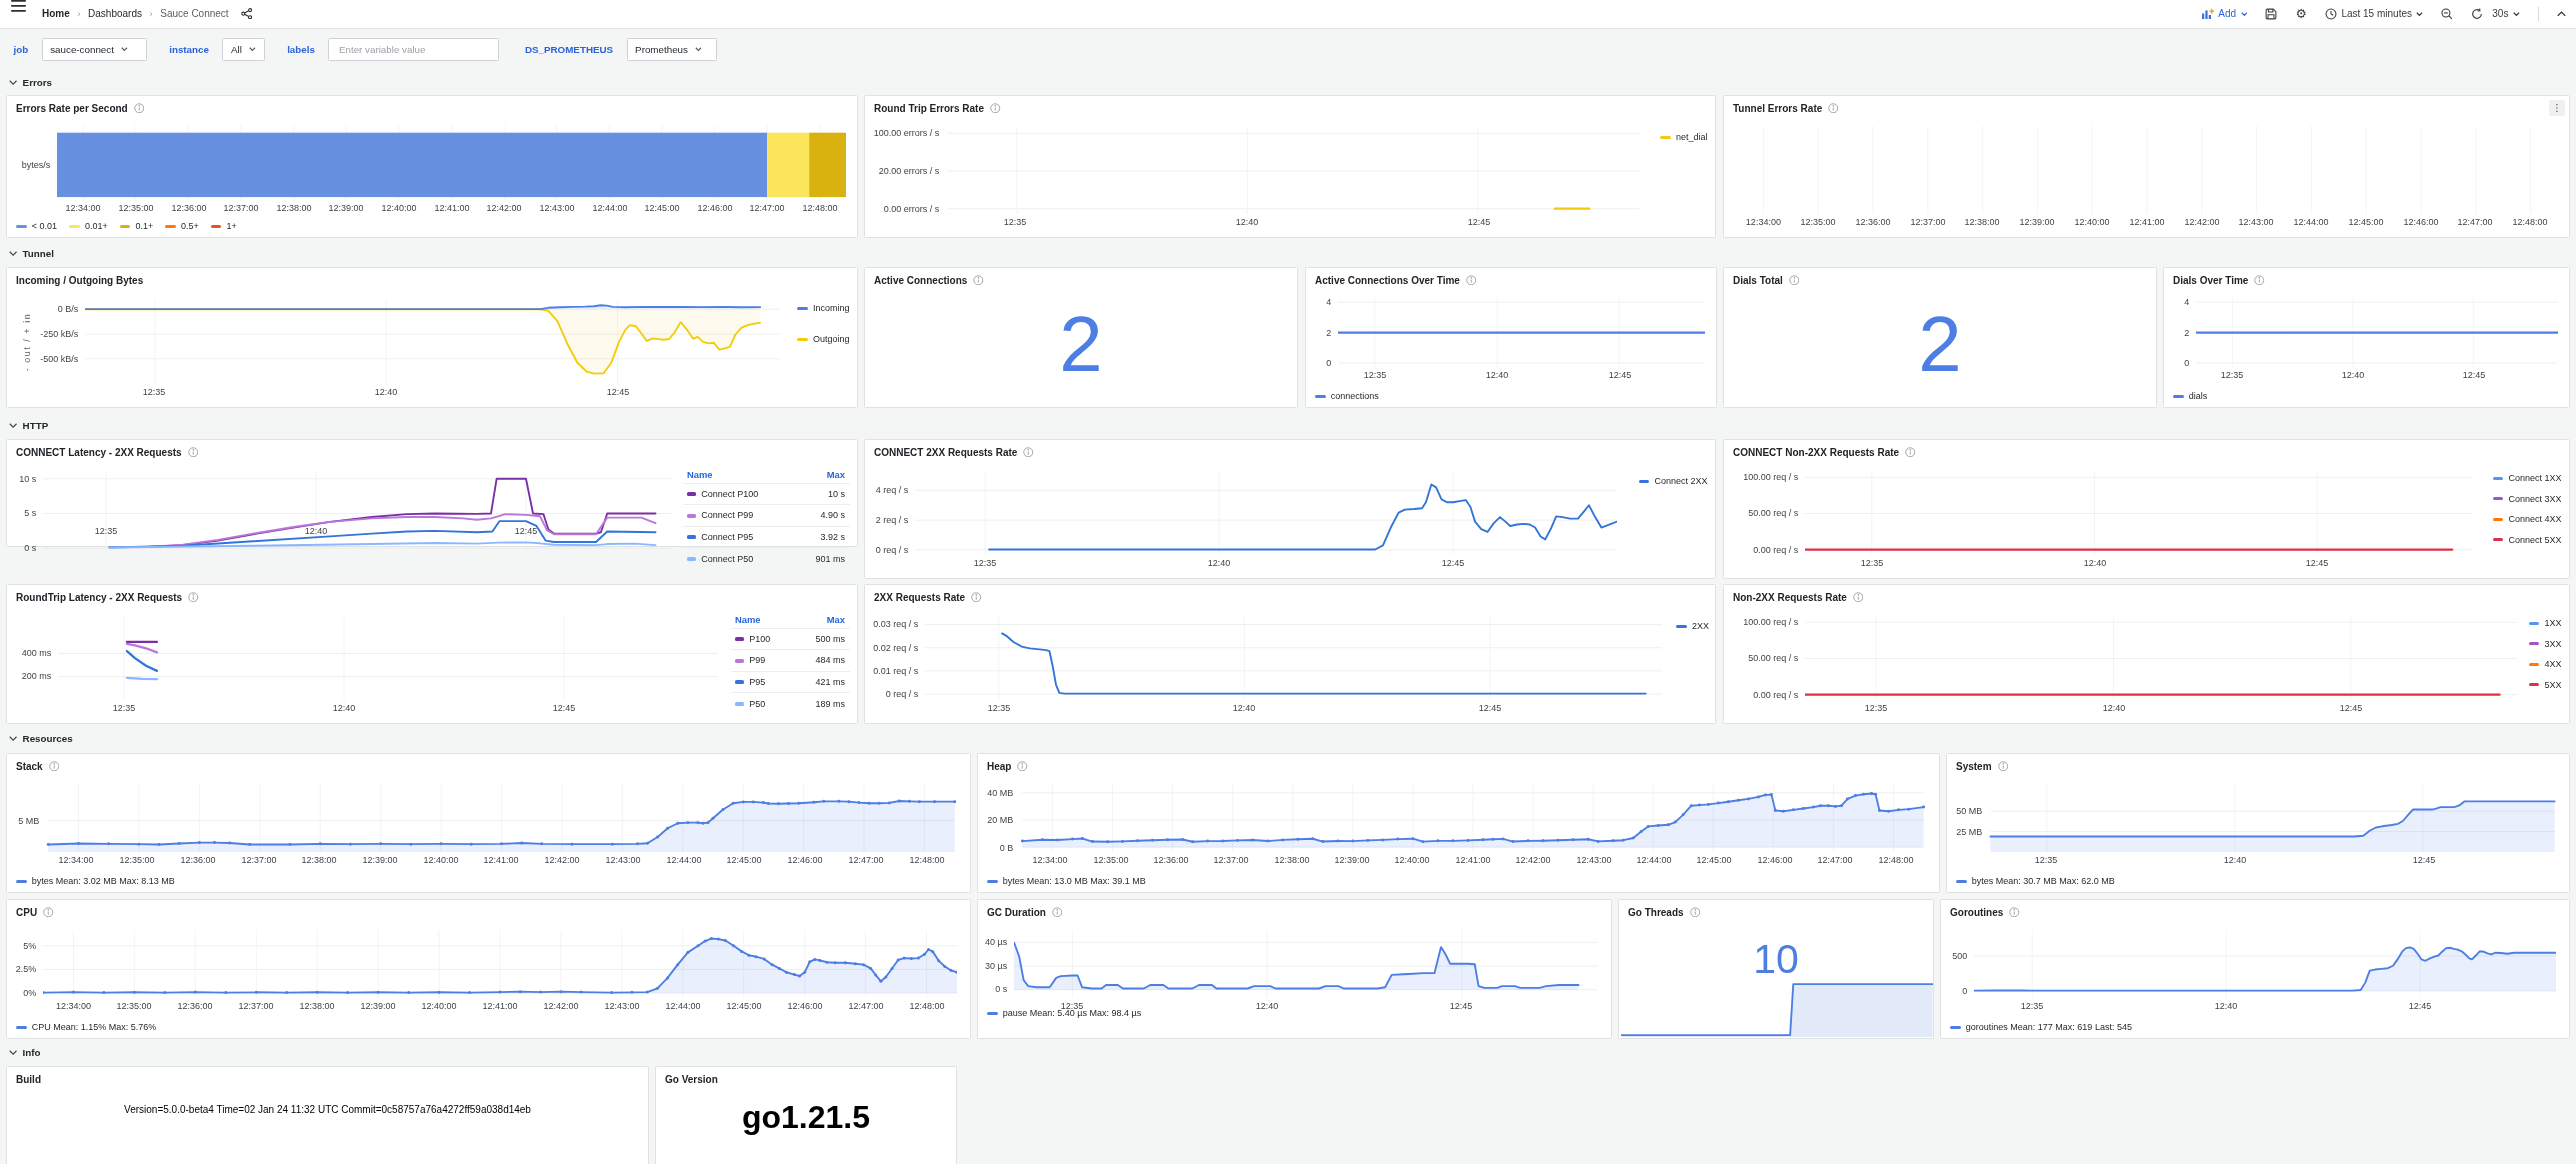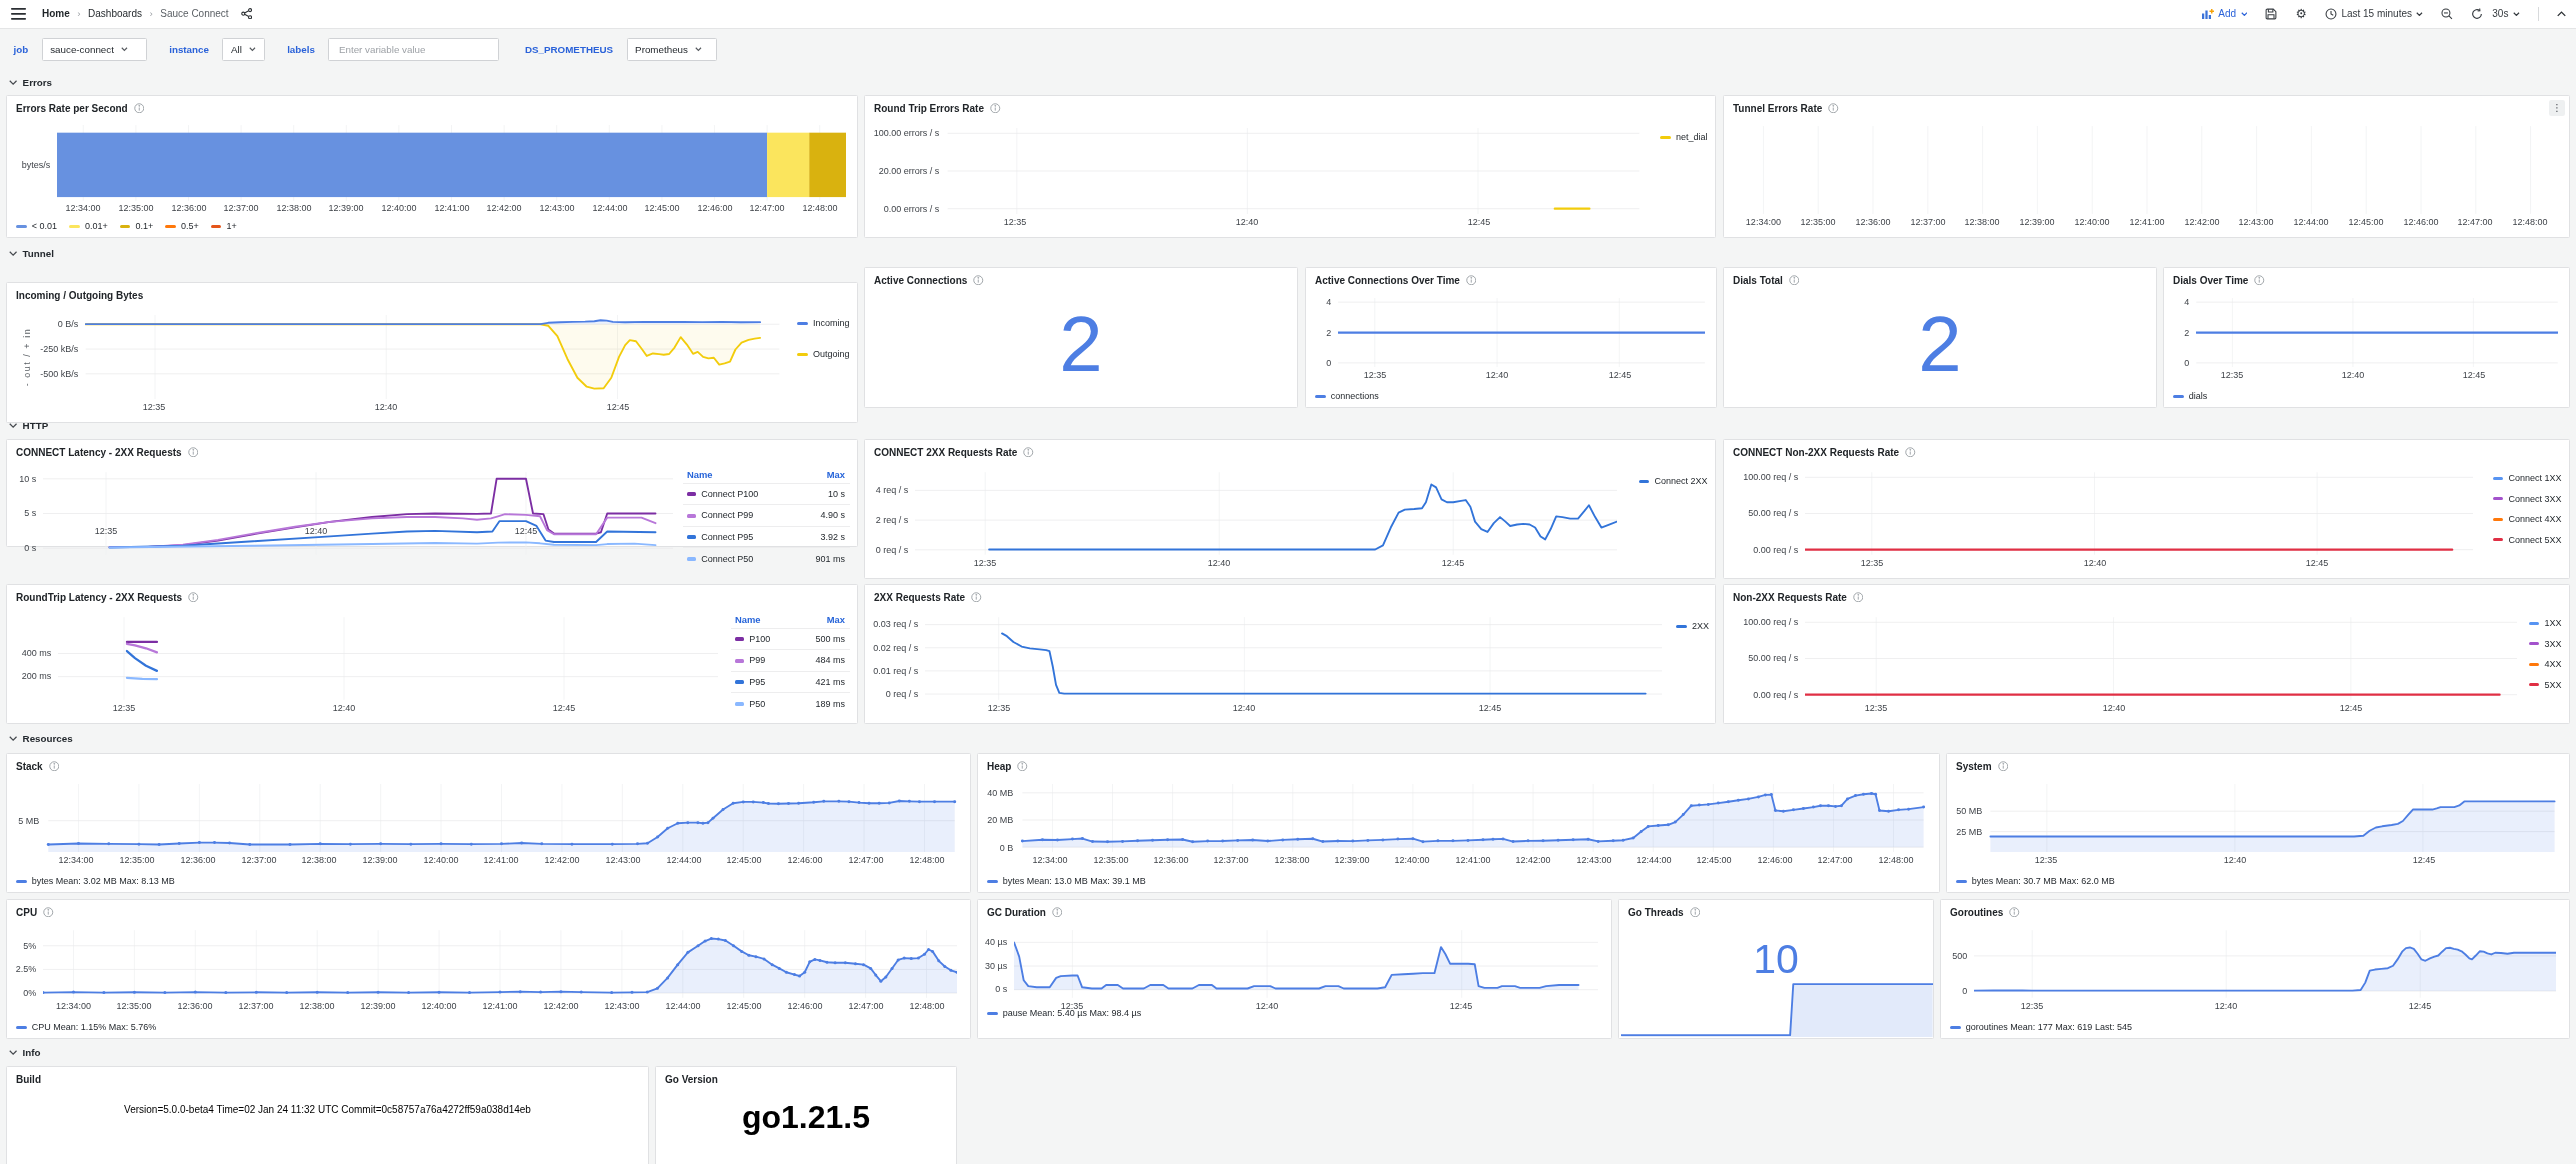--- a/index.html
+++ b/index.html
@@ -1,17 +1,17 @@
 <!DOCTYPE html>
 <html style="font-size:12px"><head>
 <meta charset="utf-8">
 <style>
   html,body{margin:0;padding:0}
   body{width:2576px;height:1164px;overflow:hidden;background:#f4f5f5;font-family:"Liberation Sans",sans-serif;color:#24292e;position:relative}
-  .hdr{position:absolute;left:0;top:0;width:100%;height:28.5px;background:#fff;border-bottom:0.8px solid #e4e5e6;display:flex;align-items:center;box-sizing:border-box;padding:0 10.5px}
+  .hdr{position:absolute;left:0;top:0;width:100%;height:28.5px;background:#fff;border-bottom:0.8px solid #e4e5e6;display:flex;box-sizing:border-box;padding:0 10.5px}
   .crumbs{display:flex;align-items:center;gap:7.5px;margin-left:16.5px;font-size:10px}
   .crumb{color:#1f2428}
   .crumb.first{font-weight:600}
   .crumb.last{color:#5a5f64}
   .sep{color:#9a9ea3;font-size:9.8px}
   .hdr-right{margin-left:auto;display:flex;align-items:center;gap:18px}
   .hbtn{display:flex;align-items:center;gap:4.5px;color:#34393e;font-size:10px;cursor:pointer}
   .blue{color:#2a62d9;font-weight:500}
   .vline{width:0.8px;height:13.5px;background:#d8dadc}
   .varbar{position:absolute;left:10.5px;top:38px;height:22.5px;display:flex;align-items:center;gap:10.5px}
@@ -323,21 +323,21 @@
       <span class="tx" style="left:466px">12:42:00</span>
       <span class="tx" style="left:520px">12:43:00</span>
       <span class="tx" style="left:575px">12:44:00</span>
       <span class="tx" style="left:630px">12:45:00</span>
       <span class="tx" style="left:685px">12:46:00</span>
       <span class="tx" style="left:739px">12:47:00</span>
       <span class="tx" style="left:794px">12:48:00</span>
     </div>
 </div>
 
-<div class="panel" style="left:6px;top:282px;width:852px;height:141px">
+<div class="panel" style="left:6px;top:267px;width:852px;height:141px">
   <div class="ptitle">
       <span class="t">Incoming / Outgoing Bytes</span>
     </div>
   <span class="ylab-rot" style="left:-18px;top:69px;width:75px;text-align:center">- out / + in</span>
   <div class="plot" style="left:78px;right:78px;top:32px;bottom:24px">
       <svg width="695" height="84" style="position:absolute;left:0;top:0" viewBox="0 0 925 112">
         <line x1="92.5" y1="0" x2="92.5" y2="112" stroke="#eff0f1" stroke-width="1"></line>
         <line x1="400.8" y1="0" x2="400.8" y2="112" stroke="#eff0f1" stroke-width="1"></line>
         <line x1="709.2" y1="0" x2="709.2" y2="112" stroke="#eff0f1" stroke-width="1"></line>
         <line x1="0" y1="12.3" x2="925" y2="12.3" stroke="#e9eaeb" stroke-width="1"></line>

